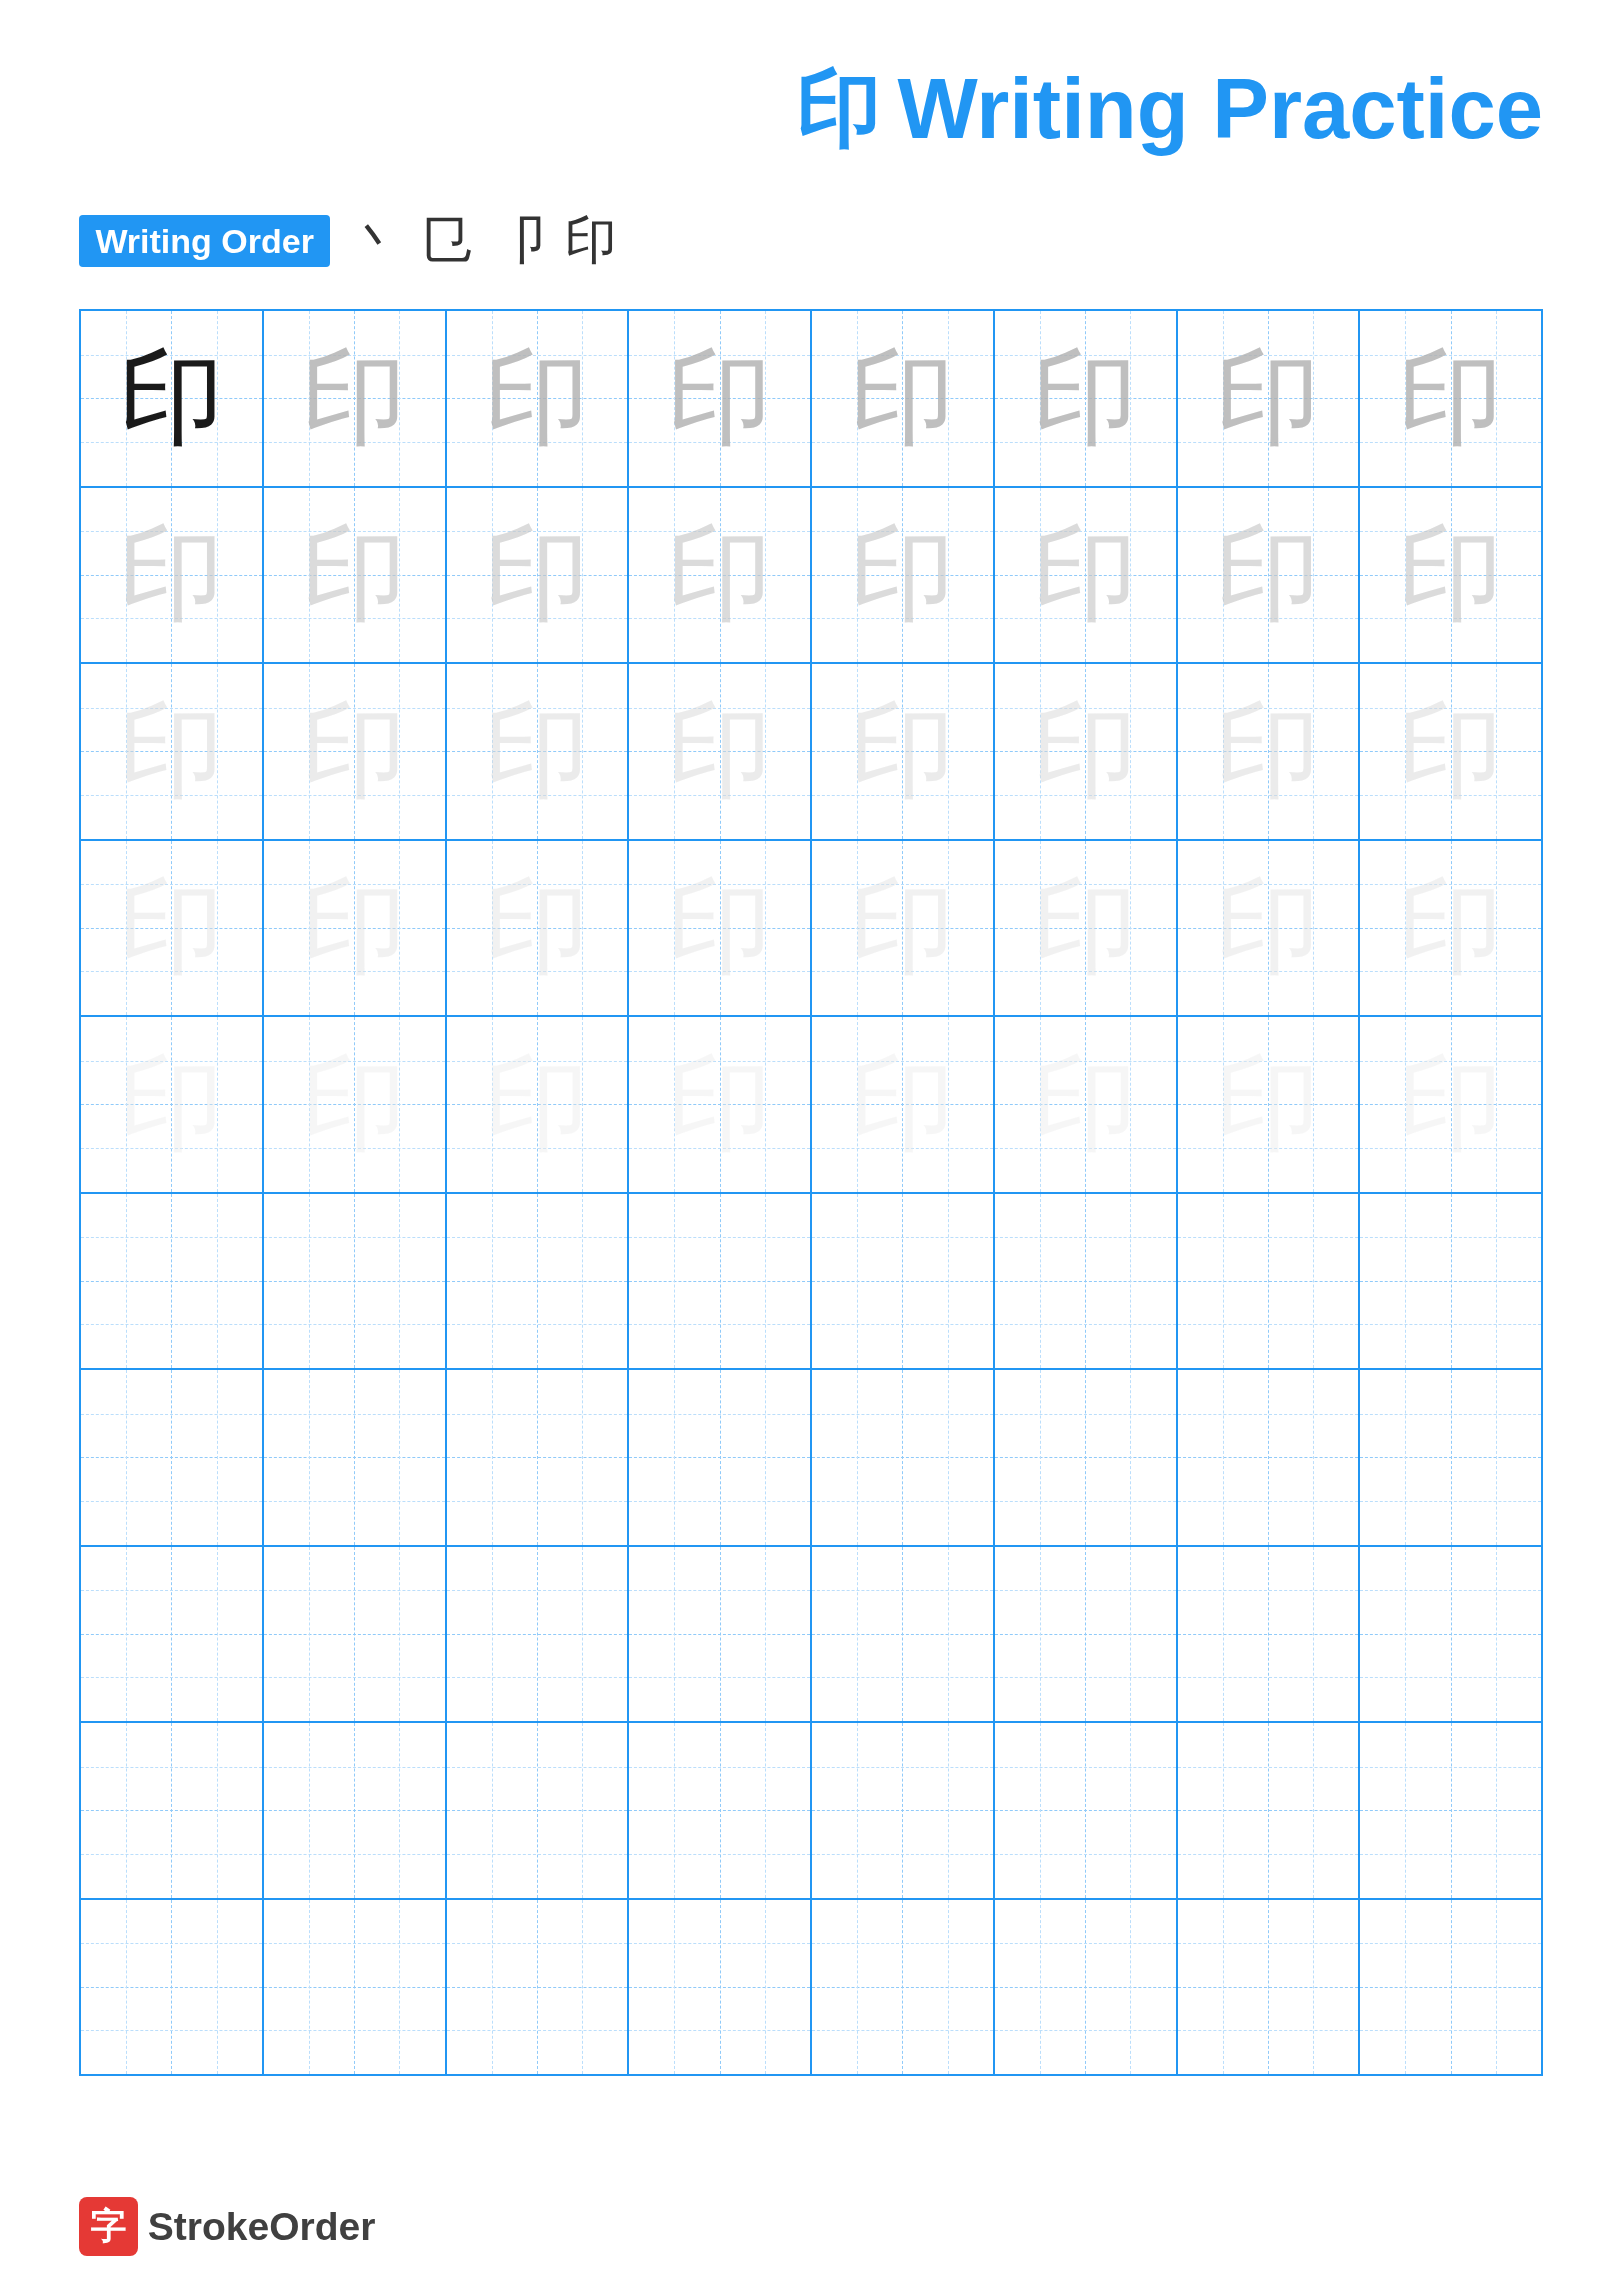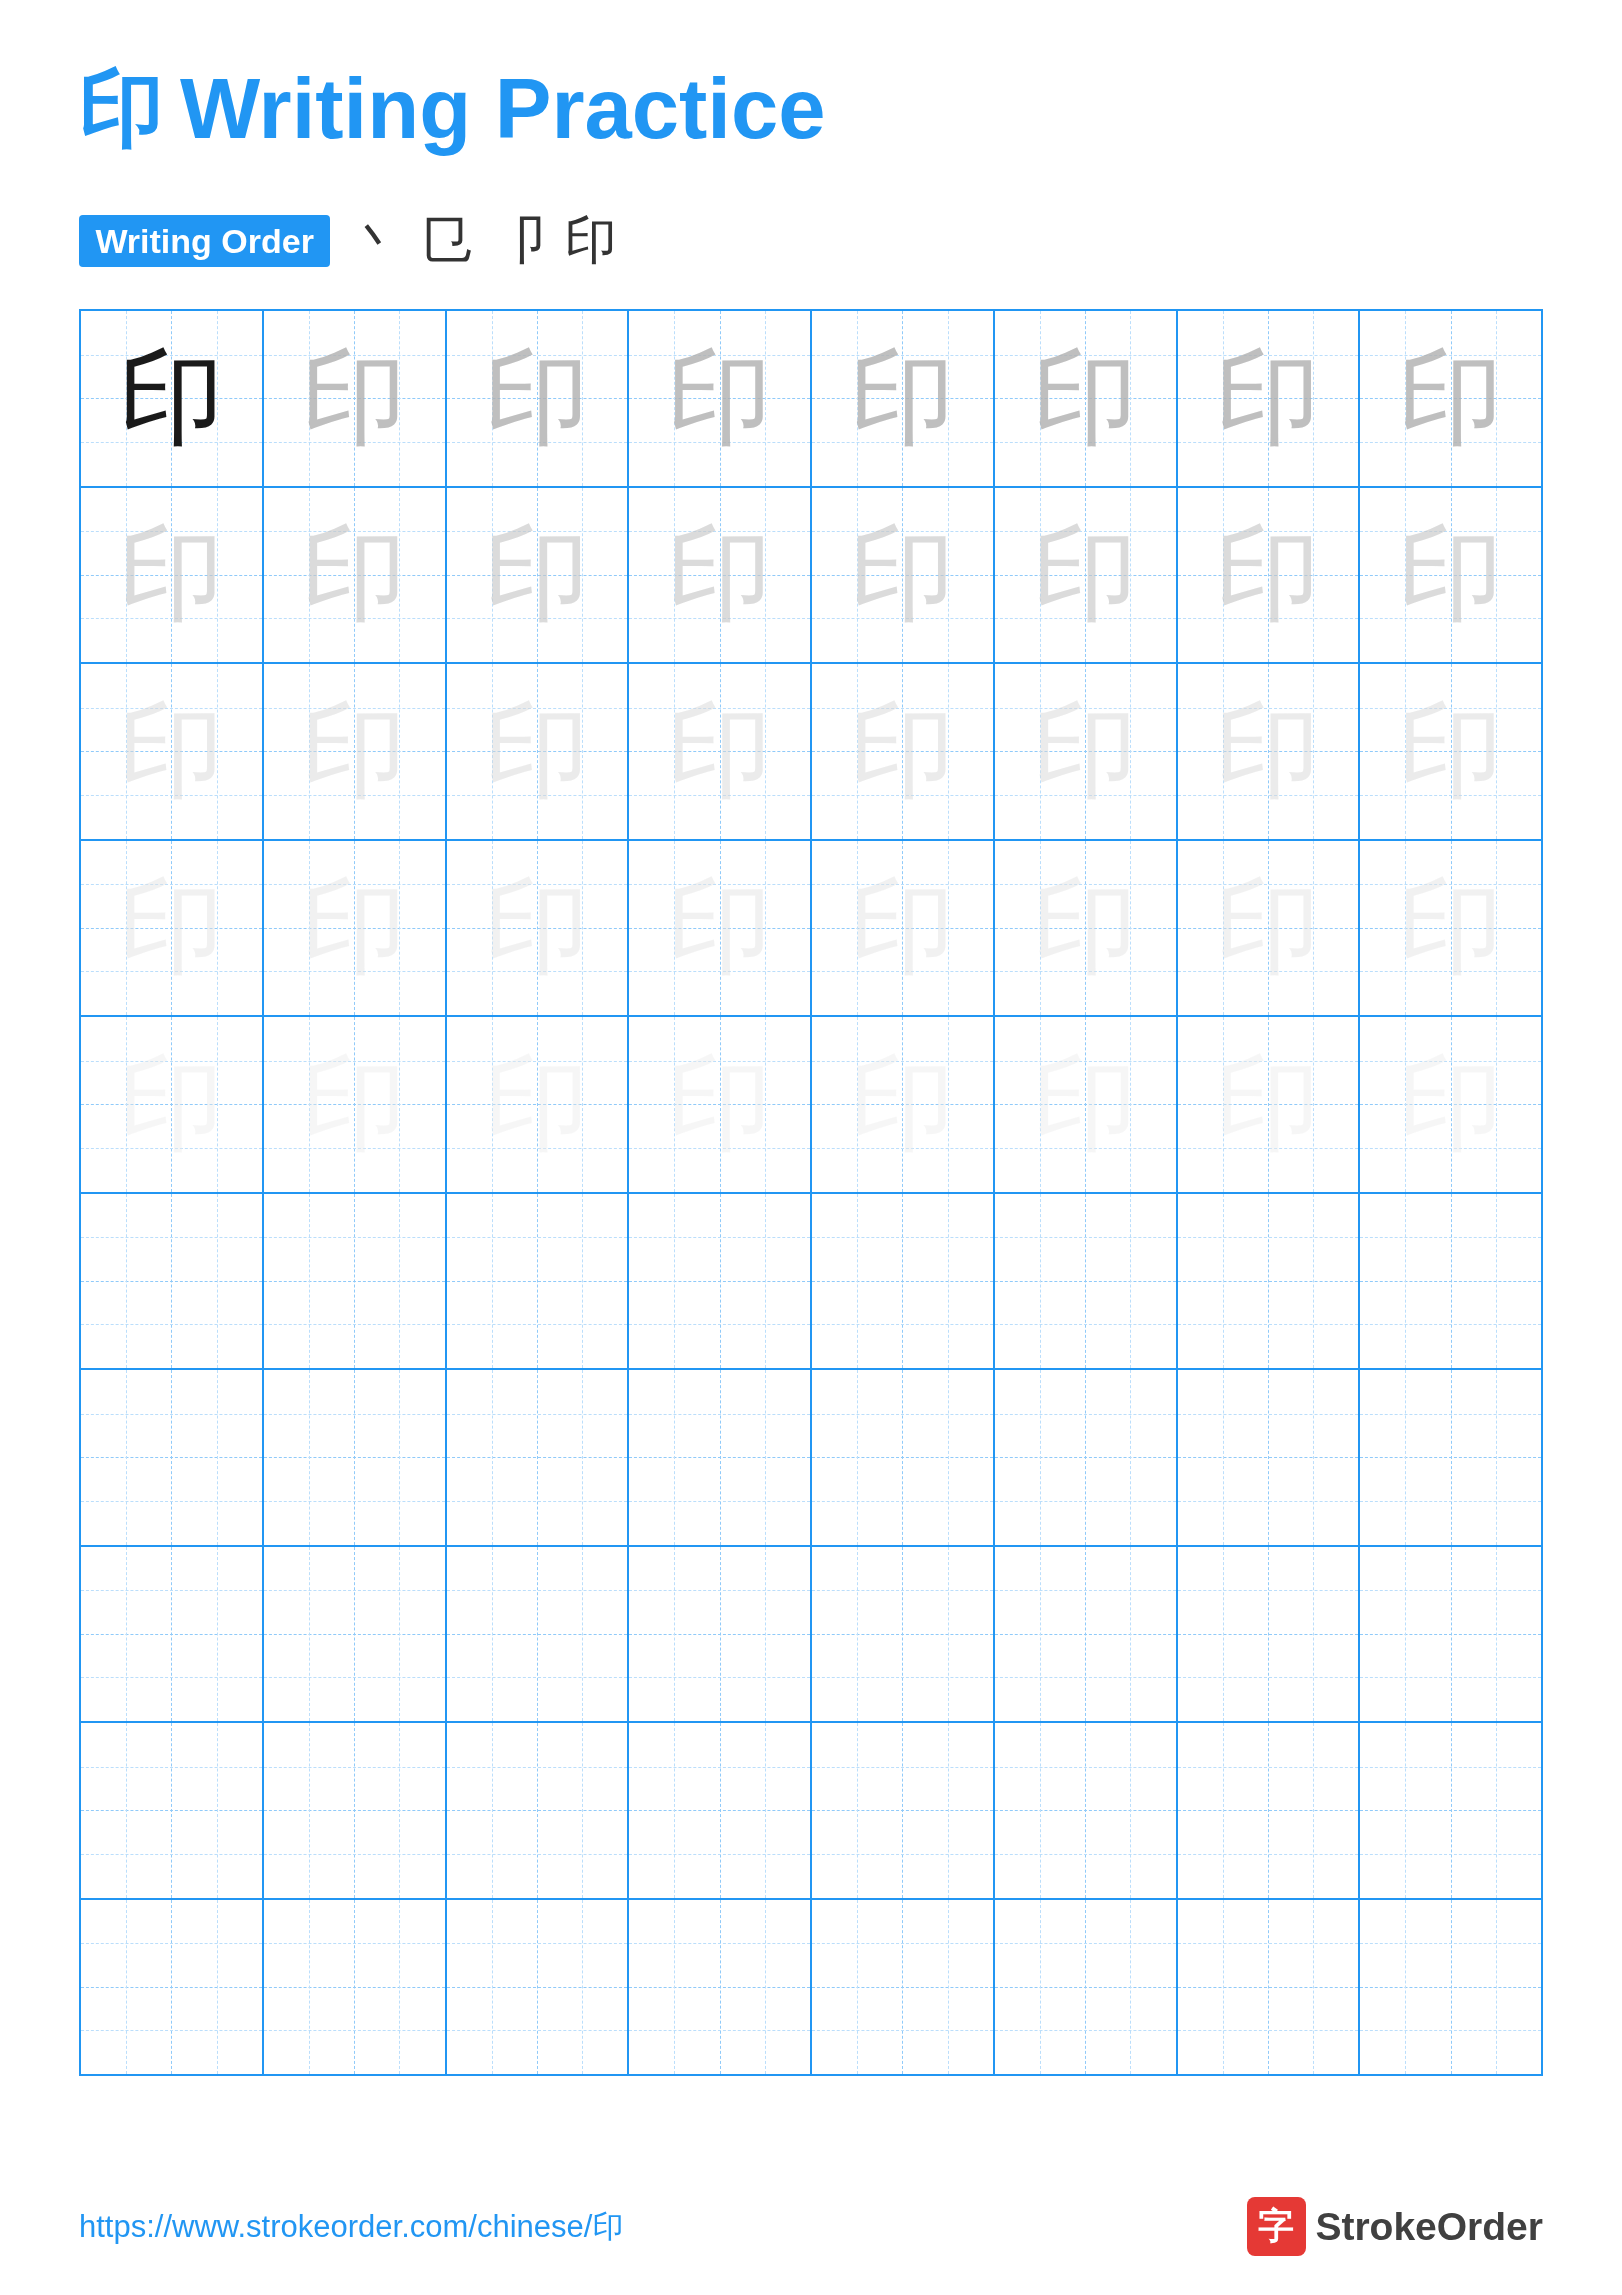--- a/index.html
+++ b/index.html
@@ -11,21 +11,21 @@
       font-family: Arial, sans-serif;
       position: relative;
       overflow: hidden;
     }
 
     .page-content {
       padding: 52px 79px;
     }
 
     .title-area {
-      text-align: left;
+      text-align: right;
       margin-bottom: 39px;
     }
 
     .title-char {
       color: #2196F3;
       font-size: 85px;
       font-weight: bold;
       margin-right: 13px;
     }
 
@@ -759,21 +759,20 @@
         <div class="dash-h2"></div>
         <div class="dash-h3"></div>
         <div class="dash-v2"></div>
         <div class="dash-v3"></div>
       </div>
 
   </div>
 </div>
 
 <div class="footer">
-  <span class="footer-url">https://www.strokeorder.com/chinese/印</span>
   <div class="footer-logo">
     <div class="footer-logo-icon">
       <span>字</span>
     </div>
     <span class="footer-logo-text">StrokeOrder</span>
   </div>
 </div>
 
 
 </body></html>

